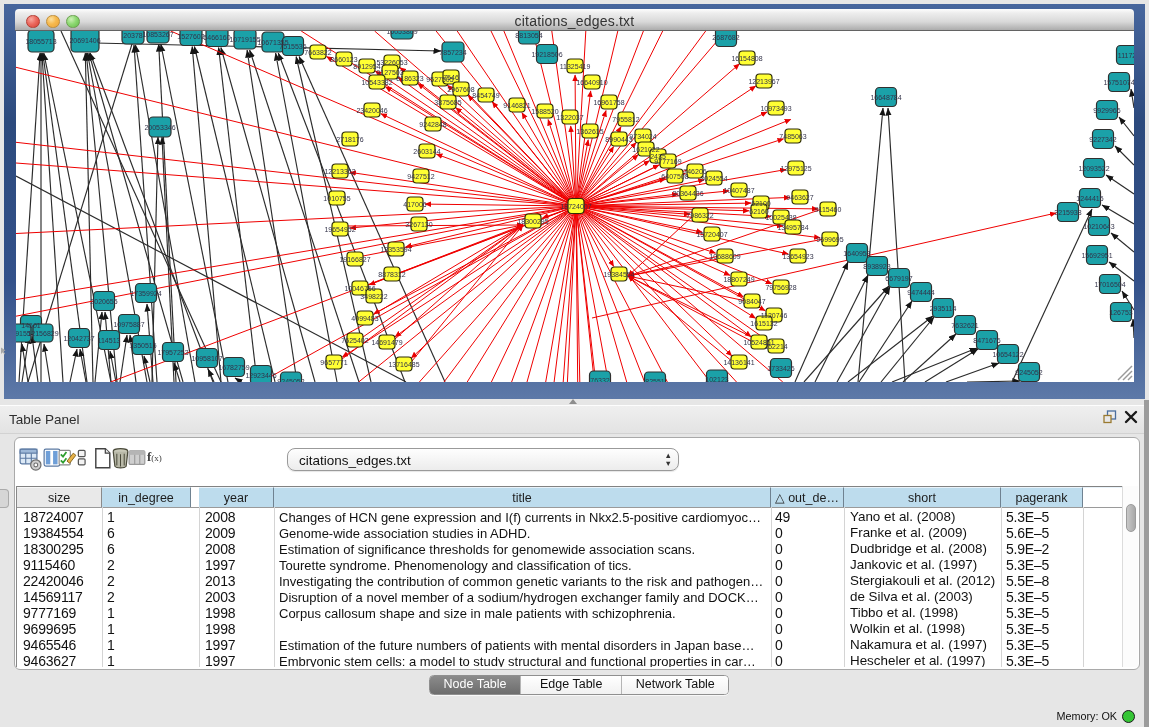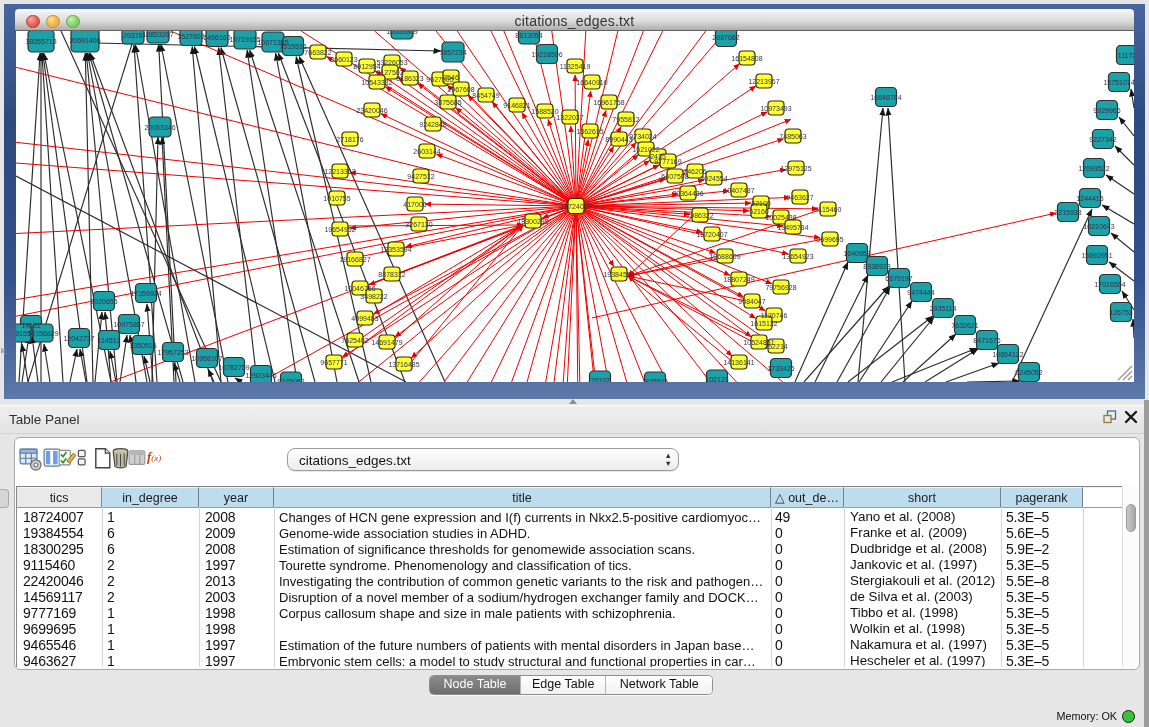--- a/index.html
+++ b/index.html
@@ -50,21 +50,21 @@
 #vscroll{position:absolute;left:1105px;top:0;width:16px;height:181px;background:#fcfcfc;border-left:1px solid #dcdcdc}
 #vthumb{position:absolute;left:2.5px;top:18px;width:10px;height:28px;border-radius:5px;
   background:linear-gradient(90deg,#c8c8c8,#a8a8a8);border:1px solid #9b9b9b;box-sizing:border-box}
 
 
 #tabs{left:429px;top:675px;height:18px;border:1px solid #8f8f8f;border-radius:4.5px;
   background:#fff;display:flex;overflow:hidden;box-shadow:0 1px 0 rgba(255,255,255,.7)}
 #tabs .seg{font-size:12.5px;line-height:17.5px;padding:0 13.5px;color:#111;
   background:linear-gradient(#fff,#f1f1f1)}
 #tabs .seg.sel{background:linear-gradient(#8b8b8b,#6d6d6d);color:#fff;}
-#tabs .seg.mid{border-left:1px solid #b5b5b5;border-right:1px solid #b5b5b5;padding:0 11px}
+#tabs .seg.mid{border-left:1px solid #b5b5b5;border-right:1px solid #b5b5b5;padding:0 19px}
 
 #mem{right:32px;top:710px;font-size:10.8px;color:#111}
 #memdot{right:14px;top:710px;width:11px;height:11px;border-radius:50%;
   background:#35c535;border:1.5px solid #1b1b1b}
 #rstrip{right:0;top:400px;width:5px;height:327px;background:#9c9c9c}
 #lblob{left:0;top:489px;width:8px;height:17px;background:#d6d6d6;border:1px solid #aaa;
   border-left:none;border-radius:0 4px 4px 0}
 .divarrow{left:569px;top:399px;width:0;height:0;border-left:4px solid transparent;
   border-right:4px solid transparent;border-bottom:5px solid #8e8e8e}
 </style>
@@ -616,31 +616,31 @@
     <path d="M5.2 6 v10.5 M8.5 6.4 v11 M11.8 6 v10.5" stroke="#4a4a3a" stroke-width=".9"></path>
   </svg>
 
   <svg class="ticon" style="left:112px" width="18" height="22">
     <rect x="1" y="3.5" width="14" height="12" rx="1" fill="#cfcfcf" stroke="#9a9a9a" stroke-width="1.1"></rect>
     <rect x="1" y="3.5" width="14" height="3.5" fill="#b5b5b5"></rect>
     <line x1="6" y1="7" x2="6" y2="15.5" stroke="#9a9a9a"></line>
     <line x1="10.5" y1="7" x2="10.5" y2="15.5" stroke="#9a9a9a"></line>
   </svg>
 
-  <div class="abs" style="left:131px;top:6px;font-size:13px;font-style:italic;color:#c2410c;font-family:'Liberation Serif',serif"><b>f</b><span style="font-size:9px">(x)</span></div>
+  <div class="abs" style="left:131px;top:6px;font-size:13px;color:#404040;font-family:'Liberation Serif',serif"><b>f</b><span style="font-size:9px">(x)</span></div>
   <div id="combo">
     <div class="txt">citations_edges.txt</div>
     <div class="st">▲<br>▼</div>
   </div>
 </div>
 
 <div class="abs" id="tbl">
   <div id="thead">
-    <div class="hc first" style="left:0;width:85px">tics</div>
-    <div class="hc" style="left:85px;width:97px">in_degree</div>
+    <div class="hc first" style="left:0;width:85px">size</div>
+    <div class="hc" style="left:85px;width:89px">in_degree</div>
     <div class="hc" style="left:182px;width:75px">year</div>
     <div class="hc" style="left:257px;width:497px">title</div>
     <div class="hc" style="left:754px;width:73px">△ out_de…</div>
     <div class="hc" style="left:827px;width:157px">short</div>
     <div class="hc" style="left:984px;width:82px">pagerank</div>
     <div class="hc" style="left:1066px;width:39px;background:#fff;border-right:none"></div>
   </div>
   <div class="vl" style="left:85px"></div>
   <div class="vl" style="left:182px"></div>
   <div class="vl" style="left:257px"></div>

